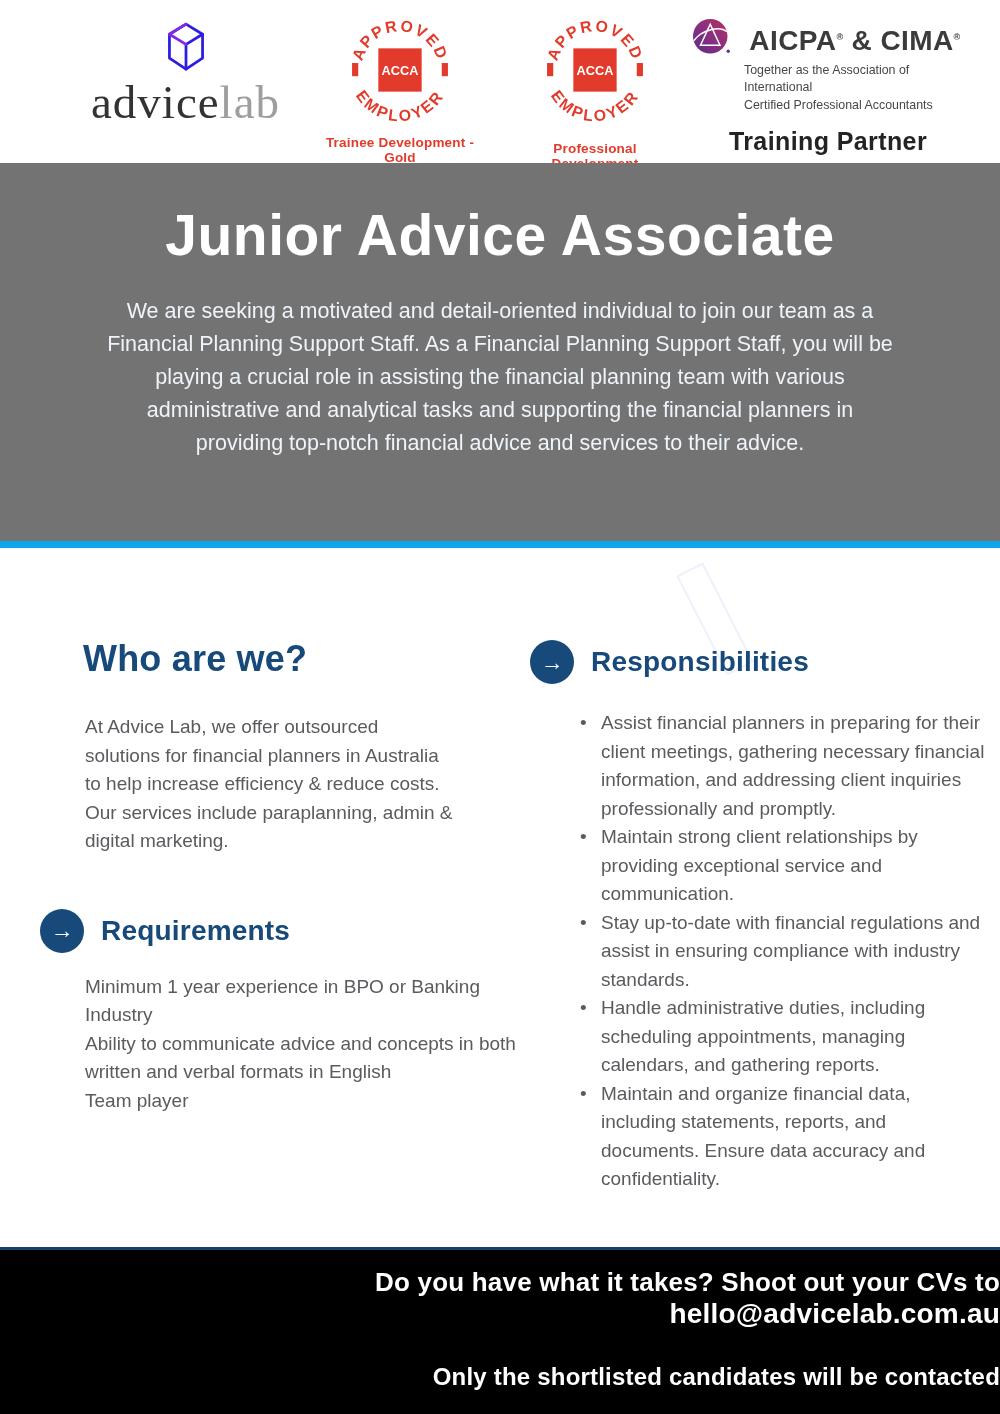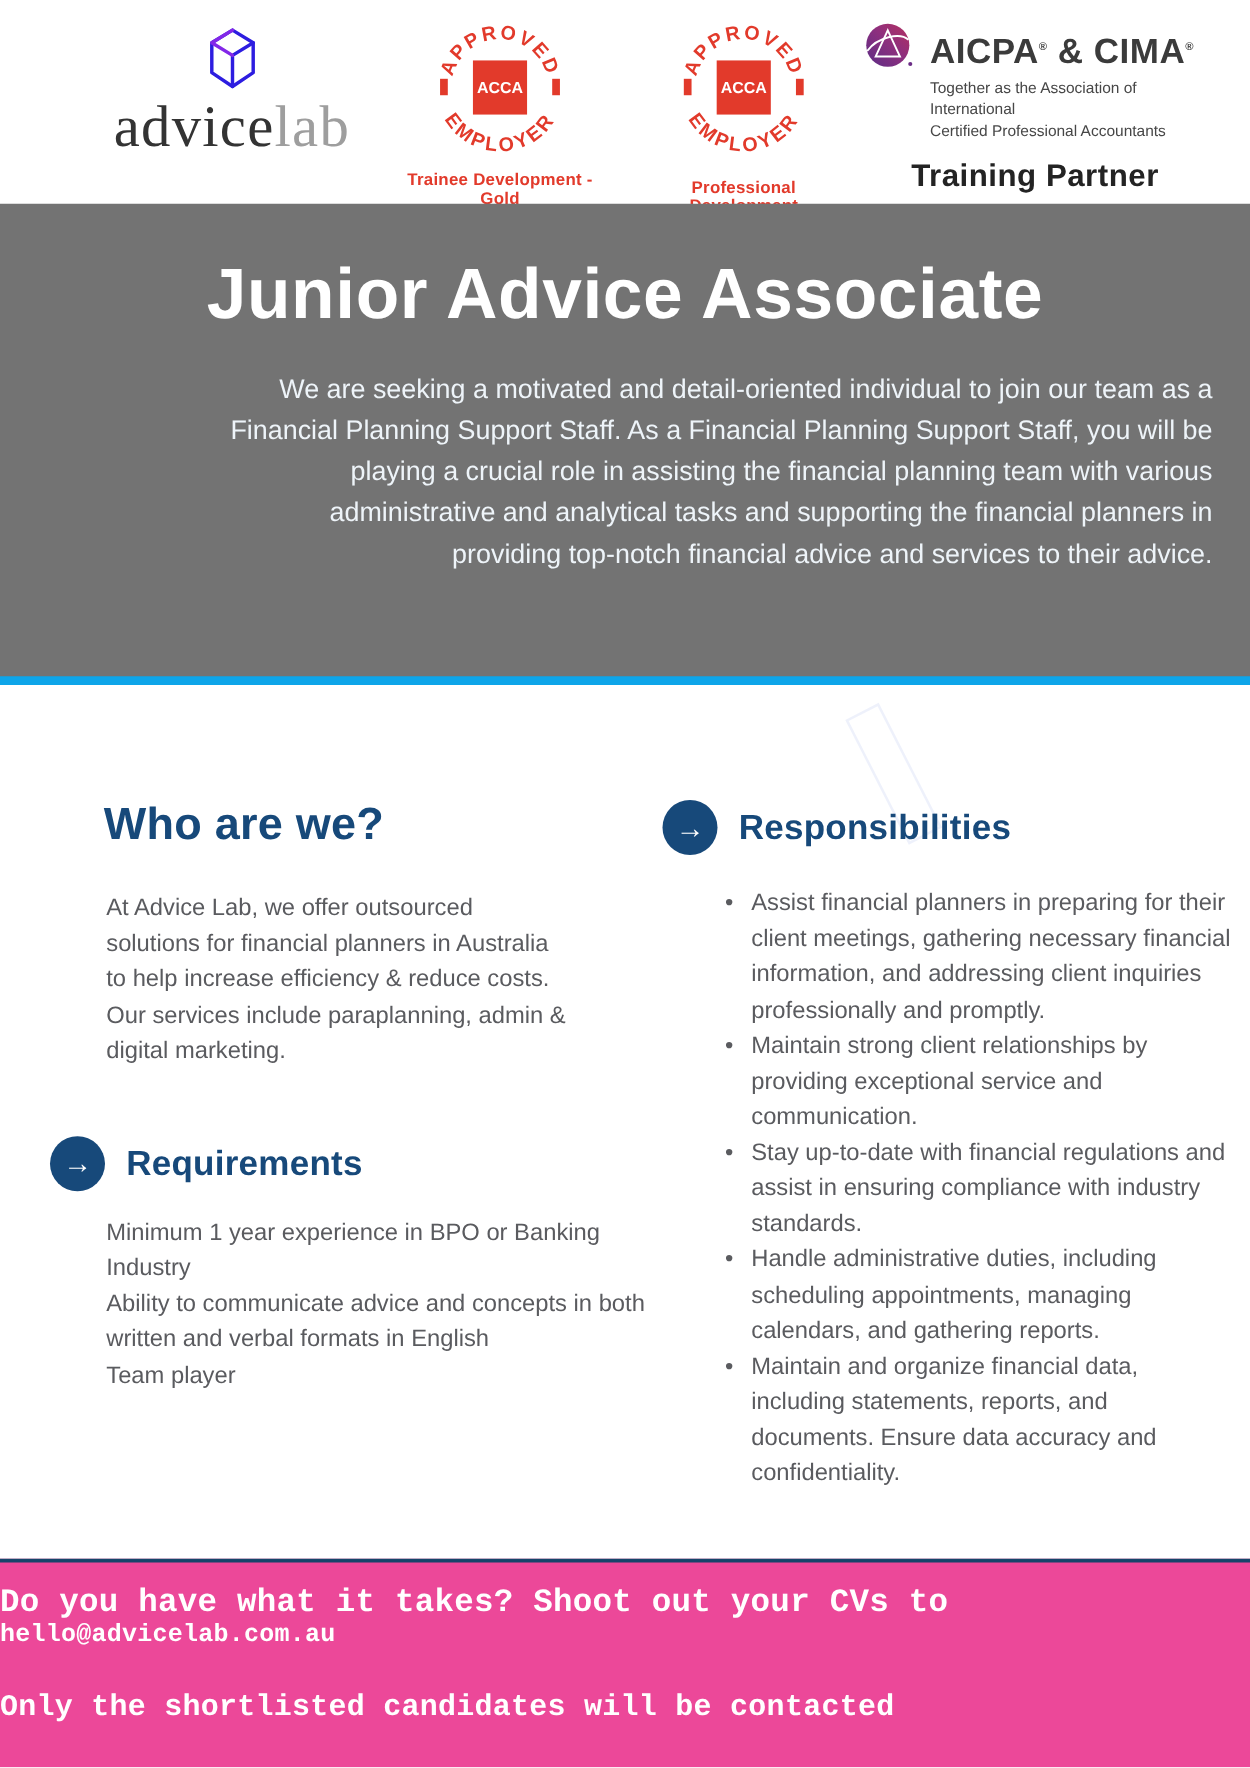--- a/index.html
+++ b/index.html
@@ -19,33 +19,33 @@
 
   .acca-badge{position:absolute;top:12px;text-align:center;}
   .badge-1{left:315px;width:170px;}
   .badge-2{left:512px;width:166px;}
   .badge-caption{color:#e23a2b;font-size:13.5px;font-weight:bold;margin-top:3px;letter-spacing:0.2px;}
   .badge-2 .badge-caption{margin-top:9px;}
 
   .aicpa{position:absolute;left:690px;top:16px;width:276px;}
   .aicpa-row{display:flex;align-items:flex-start;gap:9px;}
   .aicpa-textcol{padding-top:2px;}
-  .aicpa-brand{font-size:28px;font-weight:bold;color:#3b3b3b;letter-spacing:0.4px;line-height:1.1;margin-top:8px;white-space:nowrap;}
+  .aicpa-brand{font-size:28px;font-weight:bold;color:#3b3b3b;letter-spacing:0.4px;line-height:1.1;margin-top:8px;white-space:nowrap;text-align:center;}
   .aicpa-brand sup{font-size:9px;vertical-align:super;}
   .aicpa-sub{font-size:12.4px;color:#474747;line-height:1.42;margin-top:5px;}
   .aicpa-training{font-size:25px;color:#232323;font-weight:600;text-align:center;margin-top:12px;letter-spacing:0.4px;}
 
   
   .hero{
     position:absolute;top:163px;left:0;width:1000px;height:385px;
     background:#737373;border-bottom:7px solid #0ea5e9;
     color:#ffffff;text-align:center;box-sizing:border-box;
   }
   .hero-title{margin-top:39px;font-size:57px;font-weight:bold;letter-spacing:0.5px;}
-  .hero-desc{margin:27px auto 0 auto;width:940px;font-size:21.5px;line-height:33px;color:#eef4f9;font-weight:400;text-align:right;}
+  .hero-desc{margin:27px auto 0 auto;width:940px;font-size:21.5px;line-height:33px;color:#eef4f9;font-weight:400;}
   .hero-watermark{
     position:absolute;left:700px;top:400px;width:26px;height:108px;
     border:2px solid rgba(150,170,230,0.16);transform:rotate(-27deg);
   }
 
   
   .col-left{position:absolute;left:40px;top:598px;width:468px;margin-top:40px;}
   .who-heading{margin:0 0 0 43px;font-size:36px;font-weight:bold;color:#17497a;letter-spacing:0.2px;}
   .who-body{margin:33px 0 0 45px;width:368px;font-size:19px;line-height:28.5px;color:#5a5b5f;}
 
@@ -60,25 +60,25 @@
   .req-list{margin:20px 0 0 45px;width:440px;font-size:19px;line-height:28.5px;color:#5a5b5f;}
 
   .col-right{position:absolute;left:530px;top:640px;width:462px;}
   .resp-list{margin:25px 0 0 47px;width:410px;font-size:19px;line-height:28.5px;color:#5a5b5f;}
   .resp-item{position:relative;padding-left:24px;}
   .resp-item::before{content:"\2022";position:absolute;left:3px;top:0;color:#5a5b5f;}
 
   
   .footer{
     position:absolute;left:0;top:1247px;width:1000px;height:167px;
-    background:#ec4899;border-top:3px solid #16436a;color:#ffffff;
-    text-align:left;box-sizing:border-box;font-family:Liberation Mono, monospace;
+    background:#000000;border-top:3px solid #16436a;color:#ffffff;
+    text-align:right;box-sizing:border-box;
   }
   .footer-line1{margin-top:17px;font-size:26px;font-weight:bold;letter-spacing:0.2px;}
-  .footer-email{font-size:20px;font-weight:bold;letter-spacing:0.2px;}
+  .footer-email{font-size:28px;font-weight:bold;letter-spacing:0.2px;}
   .footer-line2{margin-top:33px;font-size:24px;font-weight:bold;letter-spacing:0.2px;}
 </style>
 </head>
 <body>
 
 <div class="page">
 
   <div class="header">
 
     <div class="logo-advicelab">

